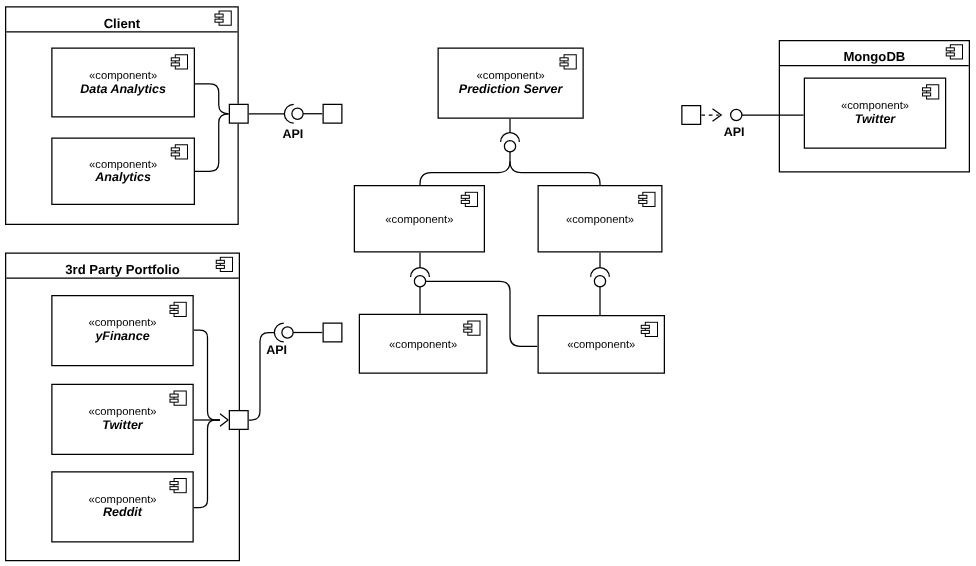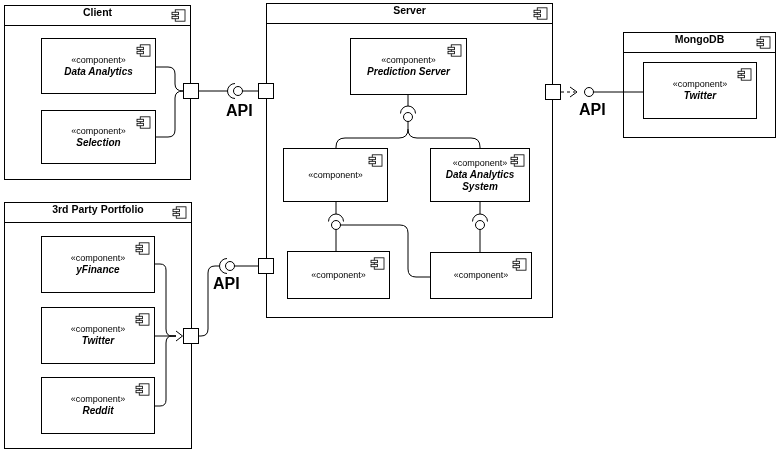--- a/index.html
+++ b/index.html
@@ -2,33 +2,33 @@
 <html><head>
 <meta charset="utf-8">
 <style>
   html,body{margin:0;padding:0;background:#ffffff;}
   #canvas{
     position:relative;width:781px;height:453px;background:#ffffff;
     font-family:"Liberation Sans",sans-serif;color:#000;overflow:hidden;
   }
   
   .package{position:absolute;border:1px solid #000;background:#fff;box-sizing:border-box;z-index:1;}
-  .pkg-header{position:relative;height:19px;border-bottom:1px solid #000;display:flex;align-items:flex-start;justify-content:center;}
+  .pkg-header{position:relative;height:19px;border-bottom:1px solid #000;display:flex;align-items:flex-end;justify-content:center;}
   .pkg-title{font-weight:bold;font-size:10.5px;}
   .pkg-icon{position:absolute;right:4px;top:2px;}
   
   .component{position:absolute;border:1px solid #000;background:#fff;box-sizing:border-box;
-    display:flex;flex-direction:column;align-items:center;justify-content:center;text-align:center;z-index:10;}
+    display:flex;flex-direction:column;align-items:center;justify-content:center;z-index:10;}
   .comp-icon{position:absolute;top:4px;right:4px;}
   .stereo{font-size:9px;line-height:11px;}
   .cname{font-weight:bold;font-size:10px;line-height:12px;padding:0 4px;font-style:italic;}
   
   .port{position:absolute;width:16px;height:16px;border:1px solid #000;background:#fff;box-sizing:border-box;z-index:12;}
   
-  .if-label{position:absolute;font-weight:bold;font-size:16px;z-index:11;}
+  .if-label{position:absolute;font-weight:bold;font-size:10px;z-index:11;}
   
   #wires{position:absolute;left:0;top:0;z-index:5;pointer-events:none;}
   #wires path,#wires circle,#wires polyline{stroke:#000;fill:none;stroke-width:1;}
   #wires circle.ball{fill:#fff;}
 </style>
 </head>
 <body>
 
 <div id="canvas">
 
@@ -83,32 +83,20 @@
       <span class="pkg-icon">
         <svg viewBox="0 0 18 16" width="15" height="13">
             <rect x="5" y="1" width="12" height="14" fill="#fff" stroke="#000"></rect>
             <rect x="1" y="4" width="8" height="3" fill="#fff" stroke="#000"></rect>
             <rect x="1" y="9" width="8" height="3" fill="#fff" stroke="#000"></rect>
           </svg>
       </span>
     </div>
   </div>
 
-  <div class="package" style="left:266px;top:3px;width:287px;height:315px;">
-    <div class="pkg-header">
-      <span class="pkg-title">Server</span>
-      <span class="pkg-icon">
-        <svg viewBox="0 0 18 16" width="15" height="13">
-            <rect x="5" y="1" width="12" height="14" fill="#fff" stroke="#000"></rect>
-            <rect x="1" y="4" width="8" height="3" fill="#fff" stroke="#000"></rect>
-            <rect x="1" y="9" width="8" height="3" fill="#fff" stroke="#000"></rect>
-          </svg>
-      </span>
-    </div>
-  </div>
 
   <div class="package" style="left:623px;top:32px;width:153px;height:106px;">
     <div class="pkg-header">
       <span class="pkg-title">MongoDB</span>
       <span class="pkg-icon">
         <svg viewBox="0 0 18 16" width="15" height="13">
             <rect x="5" y="1" width="12" height="14" fill="#fff" stroke="#000"></rect>
             <rect x="1" y="4" width="8" height="3" fill="#fff" stroke="#000"></rect>
             <rect x="1" y="9" width="8" height="3" fill="#fff" stroke="#000"></rect>
           </svg>
@@ -139,21 +127,21 @@
     <div class="cname">Data Analytics</div>
   </div>
 
   <div class="component" style="left:41px;top:110px;width:115px;height:54px;">
     <span class="comp-icon"><svg viewBox="0 0 18 16" width="15" height="13">
           <rect x="5" y="1" width="12" height="14" fill="#fff" stroke="#000"></rect>
           <rect x="1" y="4" width="8" height="3" fill="#fff" stroke="#000"></rect>
           <rect x="1" y="9" width="8" height="3" fill="#fff" stroke="#000"></rect>
         </svg></span>
     <div class="stereo">«component»</div>
-    <div class="cname">Selection</div>
+    <div class="cname">Analytics</div>
   </div>
 
   <div class="component" style="left:350px;top:38px;width:117px;height:57px;">
     <span class="comp-icon"><svg viewBox="0 0 18 16" width="15" height="13">
           <rect x="5" y="1" width="12" height="14" fill="#fff" stroke="#000"></rect>
           <rect x="1" y="4" width="8" height="3" fill="#fff" stroke="#000"></rect>
           <rect x="1" y="9" width="8" height="3" fill="#fff" stroke="#000"></rect>
         </svg></span>
     <div class="stereo">«component»</div>
     <div class="cname">Prediction Server</div>
@@ -168,21 +156,20 @@
     <div class="stereo">«component»</div>
   </div>
 
   <div class="component" style="left:430px;top:148px;width:100px;height:54px;">
     <span class="comp-icon"><svg viewBox="0 0 18 16" width="15" height="13">
           <rect x="5" y="1" width="12" height="14" fill="#fff" stroke="#000"></rect>
           <rect x="1" y="4" width="8" height="3" fill="#fff" stroke="#000"></rect>
           <rect x="1" y="9" width="8" height="3" fill="#fff" stroke="#000"></rect>
         </svg></span>
     <div class="stereo">«component»</div>
-    <div class="cname">Data Analytics System</div>
   </div>
 
   <div class="component" style="left:287px;top:251px;width:103px;height:48px;">
     <span class="comp-icon"><svg viewBox="0 0 18 16" width="15" height="13">
           <rect x="5" y="1" width="12" height="14" fill="#fff" stroke="#000"></rect>
           <rect x="1" y="4" width="8" height="3" fill="#fff" stroke="#000"></rect>
           <rect x="1" y="9" width="8" height="3" fill="#fff" stroke="#000"></rect>
         </svg></span>
     <div class="stereo">«component»</div>
   </div>

